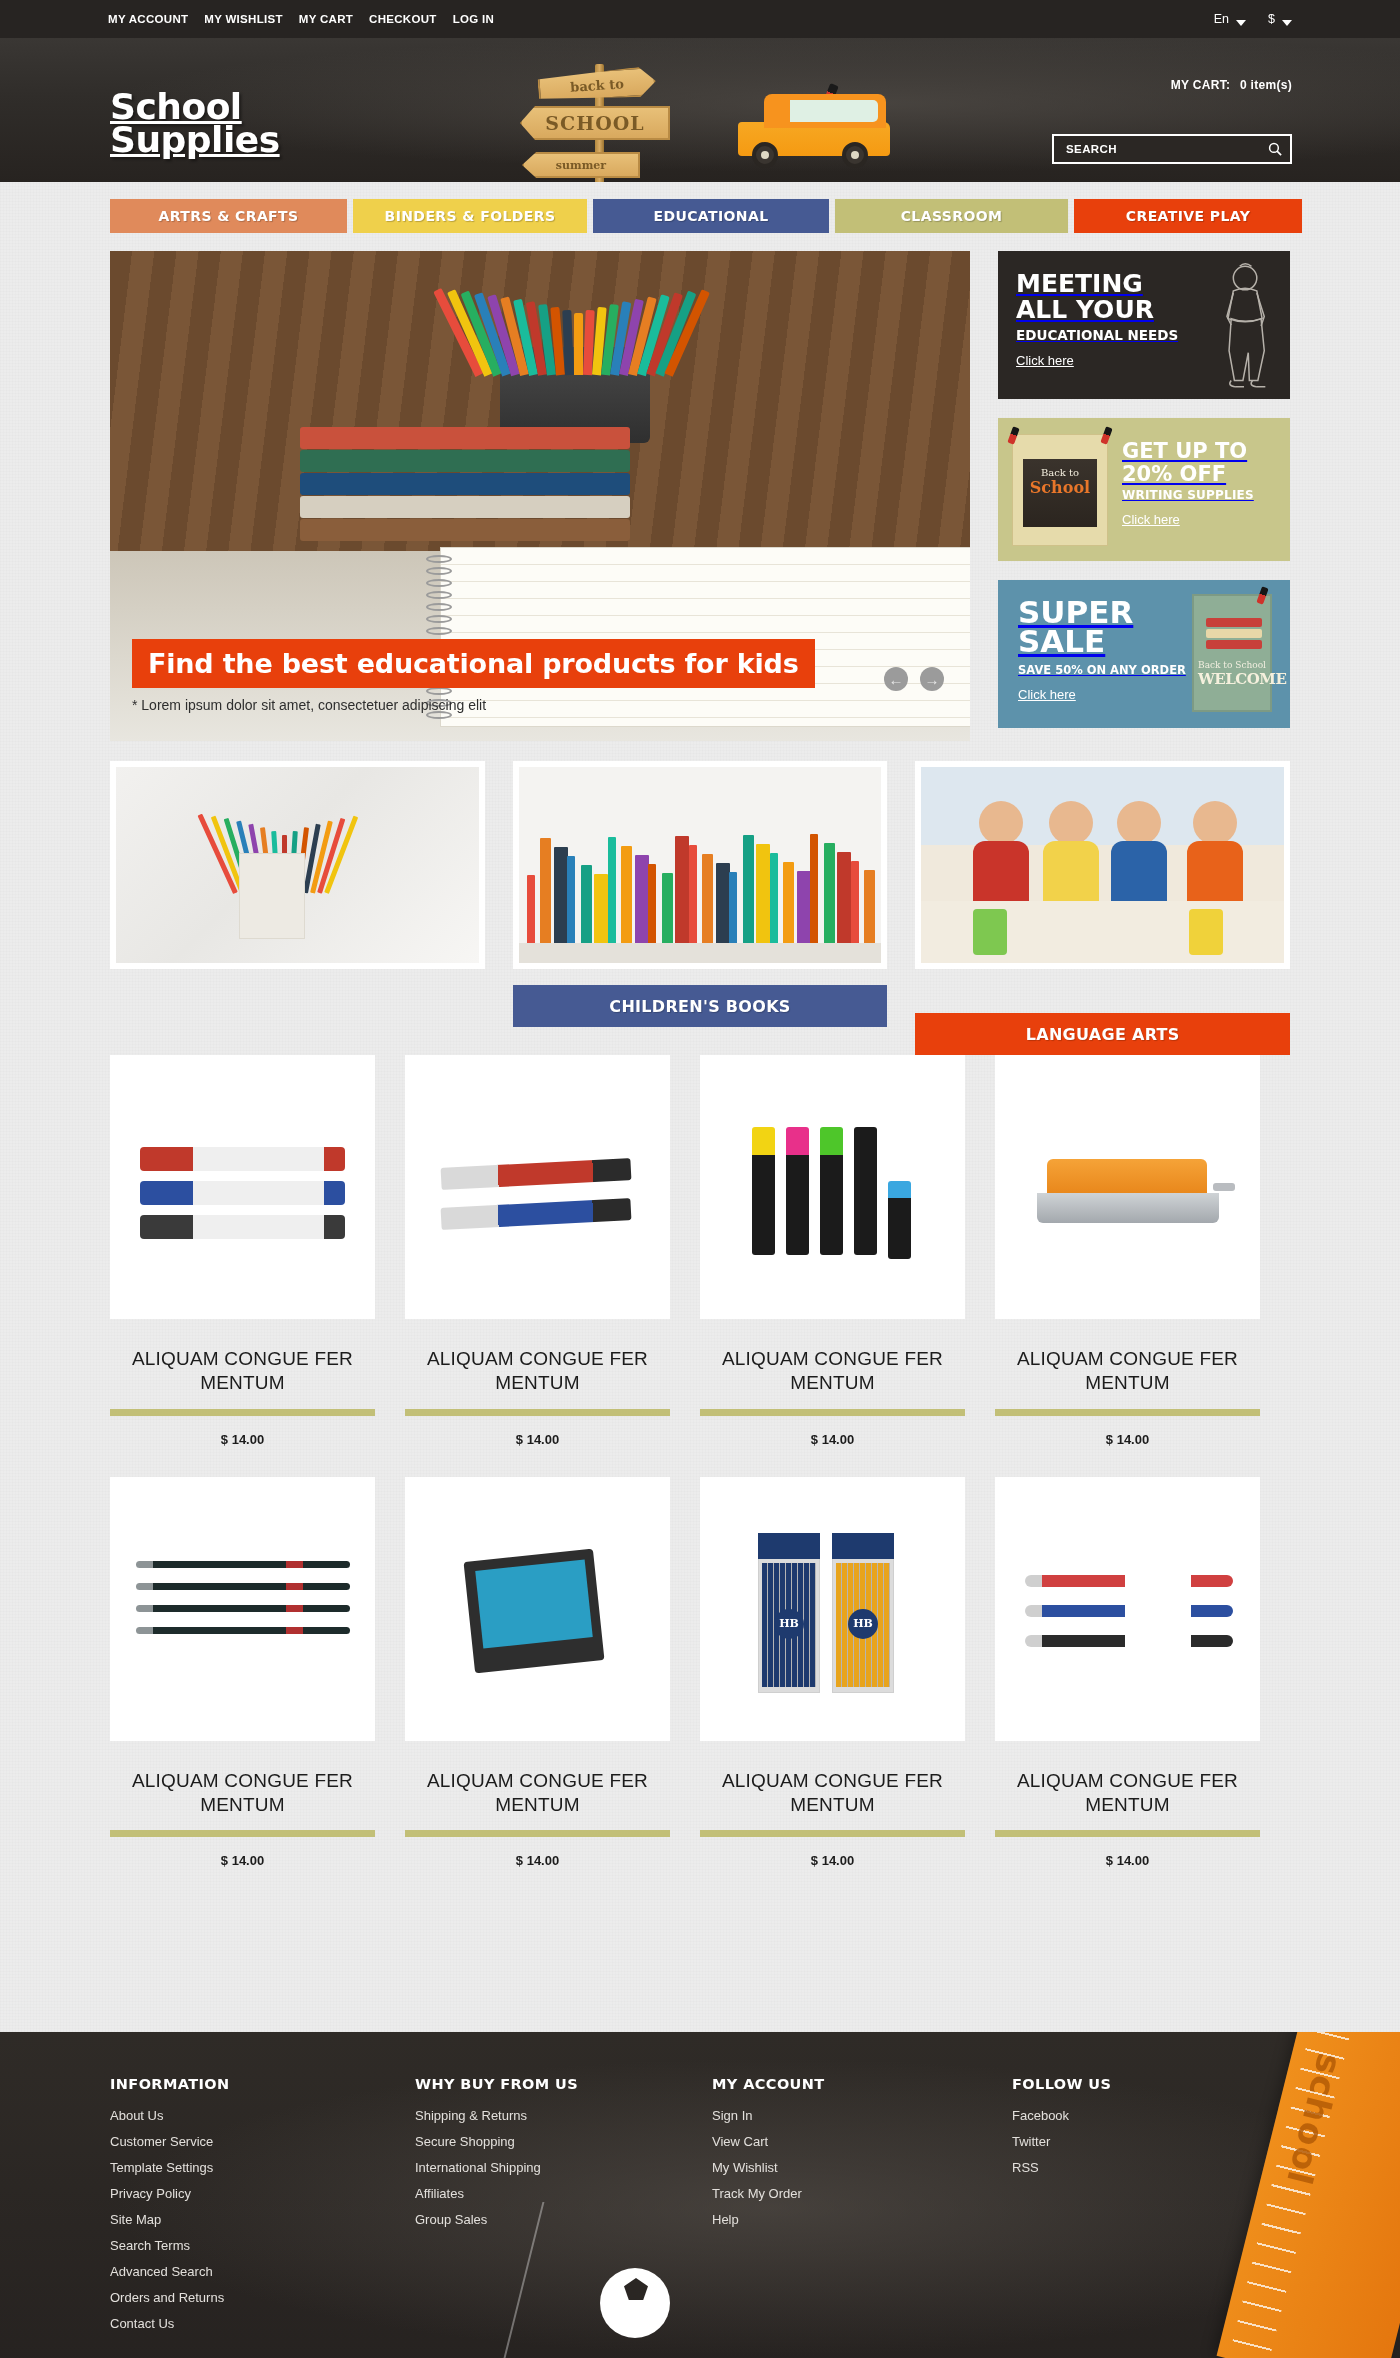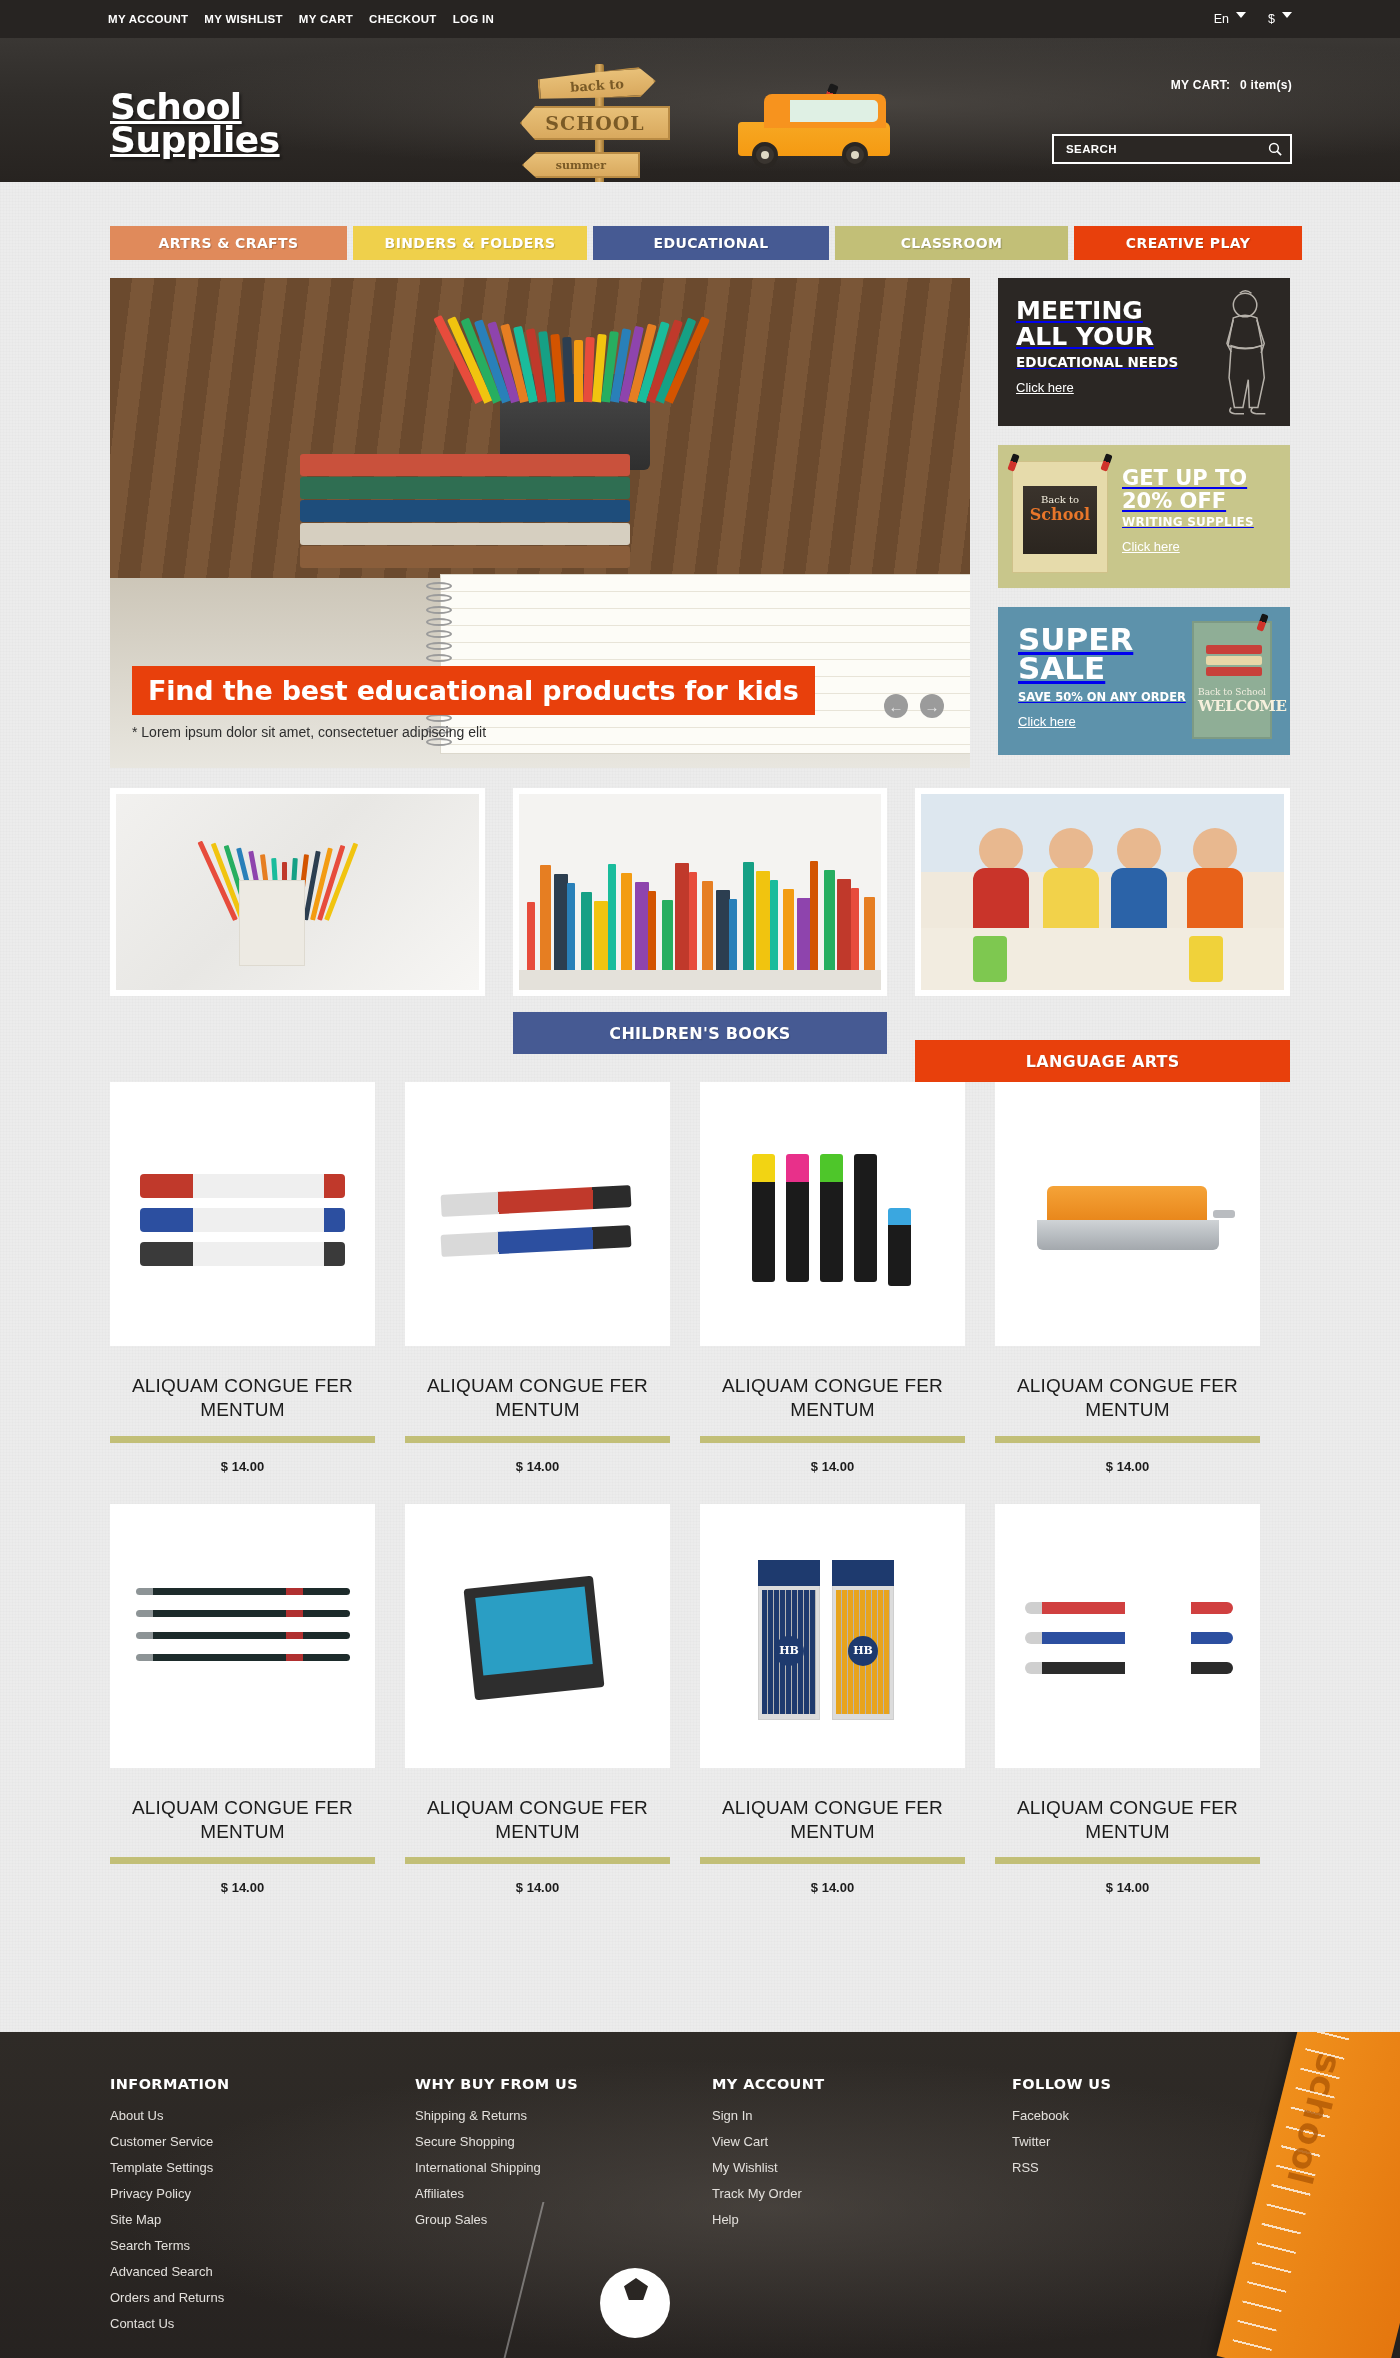--- a/index.html
+++ b/index.html
@@ -23,21 +23,21 @@
   .topbar-links { display: flex; gap: 16px; }
   .topbar-links a {
     color: #ffffff;
     font-size: 11.5px;
     font-weight: bold;
     letter-spacing: .3px;
     text-decoration: none;
     text-transform: uppercase;
   }
   .topbar-right { margin-left: auto; display: flex; gap: 22px; align-items: center; }
-  .selector { display: flex; align-items: flex-start; gap: 7px; color: #fff; font-size: 12.5px; }
+  .selector { display: flex; align-items: flex-end; gap: 7px; color: #fff; font-size: 12.5px; }
   .caret {
     width: 0; height: 0;
     border-left: 5px solid transparent;
     border-right: 5px solid transparent;
     border-top: 6px solid #ffffff;
   }
 
   
   .header {
     height: 144px;
@@ -127,21 +127,21 @@
     background: #ececec;
     background-image:
       repeating-linear-gradient(0deg, rgba(0,0,0,.012) 0 1px, transparent 1px 3px),
       repeating-linear-gradient(90deg, rgba(0,0,0,.012) 0 1px, transparent 1px 3px);
     padding: 0 0 0 0;
     min-height: 1850px;
   }
   .wrap { width: 1180px; margin: 0 auto; }
 
   
-  .nav { display: flex; gap: 6px; padding-top: 44px; }
+  .nav { display: flex; gap: 6px; padding-top: 17px; }
   .nav a {
     height: 34px; line-height: 34px;
     color: #ffffff; text-decoration: none;
     font-size: 14px; font-weight: bold; letter-spacing: .4px;
     text-align: center;
     font-family: "DejaVu Sans", sans-serif;
     text-shadow: 1px 1px 1px rgba(0,0,0,.22);
   }
   .nav a:nth-child(1){ flex: 0 0 237px; background:#e08a5b; }
   .nav a:nth-child(2){ flex: 0 0 234px; background:#efd04b; }

